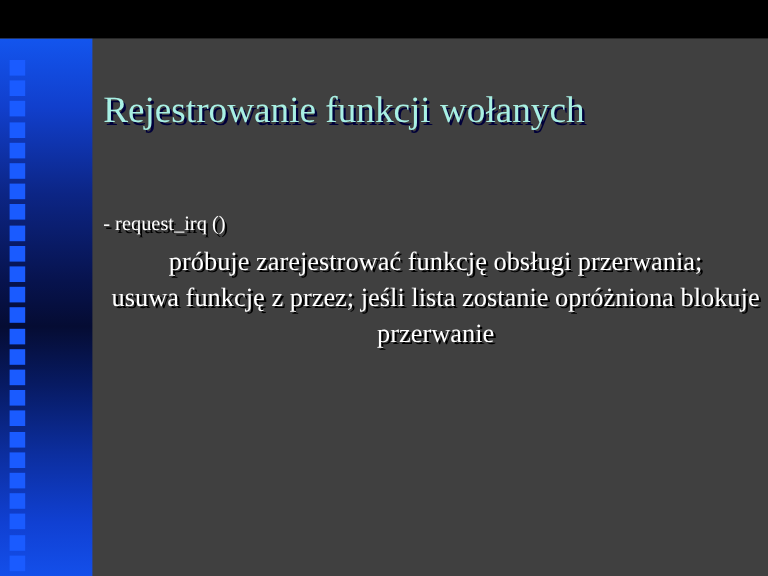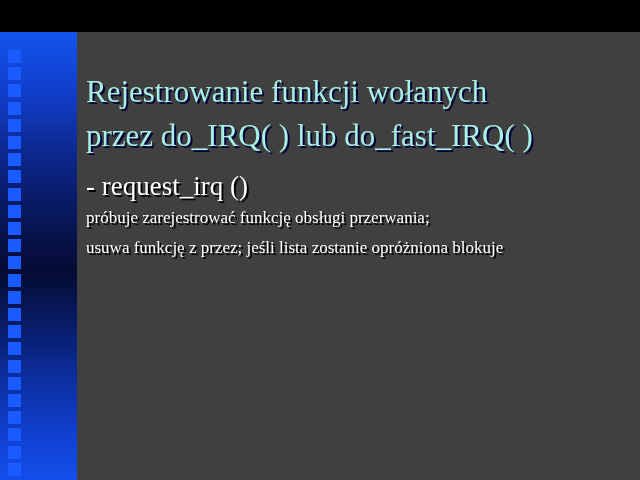--- a/index.html
+++ b/index.html
@@ -78,32 +78,33 @@
   }
 
   
   #body-block {
     position: absolute;
     left: 9px;
     top: 138px;
     width: 554px;
   }
   .bullet-head {
-    font-size: 27px;
+    font-size: 17px;
     line-height: 33px;
     color: #FFFFFF;
     white-space: nowrap;
     text-shadow: 2px 2px 0 #000000;
   }
   .bullet-desc {
-    font-size: 17px;
+    font-size: 22px;
     line-height: 30px;
     color: #FFFFFF;
     white-space: nowrap;
     text-shadow: 2px 2px 0 #000000;
+    text-align: center;
   }
   .gap-top { margin-top: 5px; }
 </style>
 </head>
 <body>
 
 <div id="slide">
 
   <div id="sidebar">
     <div id="square-strip">
@@ -134,26 +135,26 @@
         <div class="sq" style="top: 430.8px; background: rgb(26, 91, 255);"></div>
         <div class="sq" style="top: 448px; background: rgb(26, 91, 255);"></div>
         <div class="sq" style="top: 465.2px; background: rgb(26, 91, 255);"></div>
       </div>
   </div>
 
   <div id="content">
 
     <div id="title-block">
       <div class="tline">Rejestrowanie funkcji wołanych</div>
-      <div class="tline">przez do_IRQ( ) lub do_fast_IRQ( )</div>
     </div>
 
     <div id="body-block">
 
       <div class="bullet-head">- request_irq ()</div>
       <div class="bullet-desc">próbuje zarejestrować funkcję obsługi przerwania;</div>
 
       <div class="bullet-desc">usuwa funkcję z przez; jeśli lista zostanie opróżniona blokuje</div>
+      <div class="bullet-desc">przerwanie</div>
 
     </div>
 
   </div>
 </div>
 
 </body></html>

